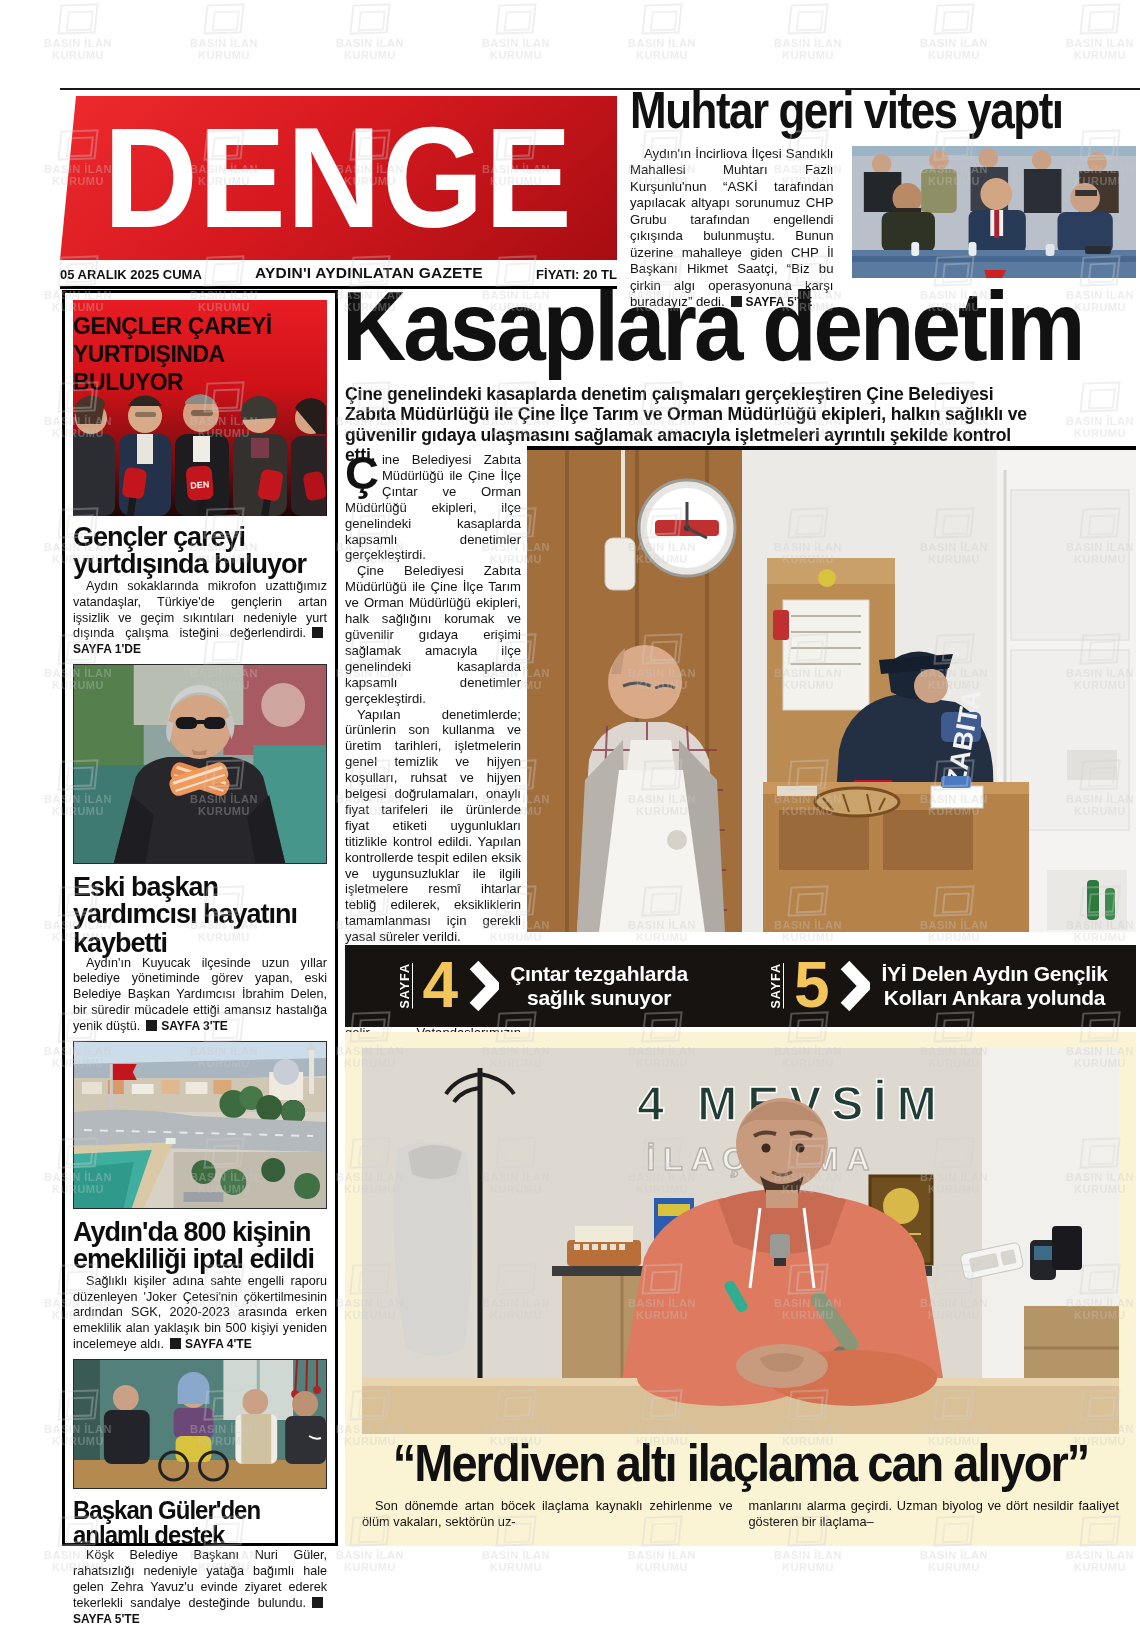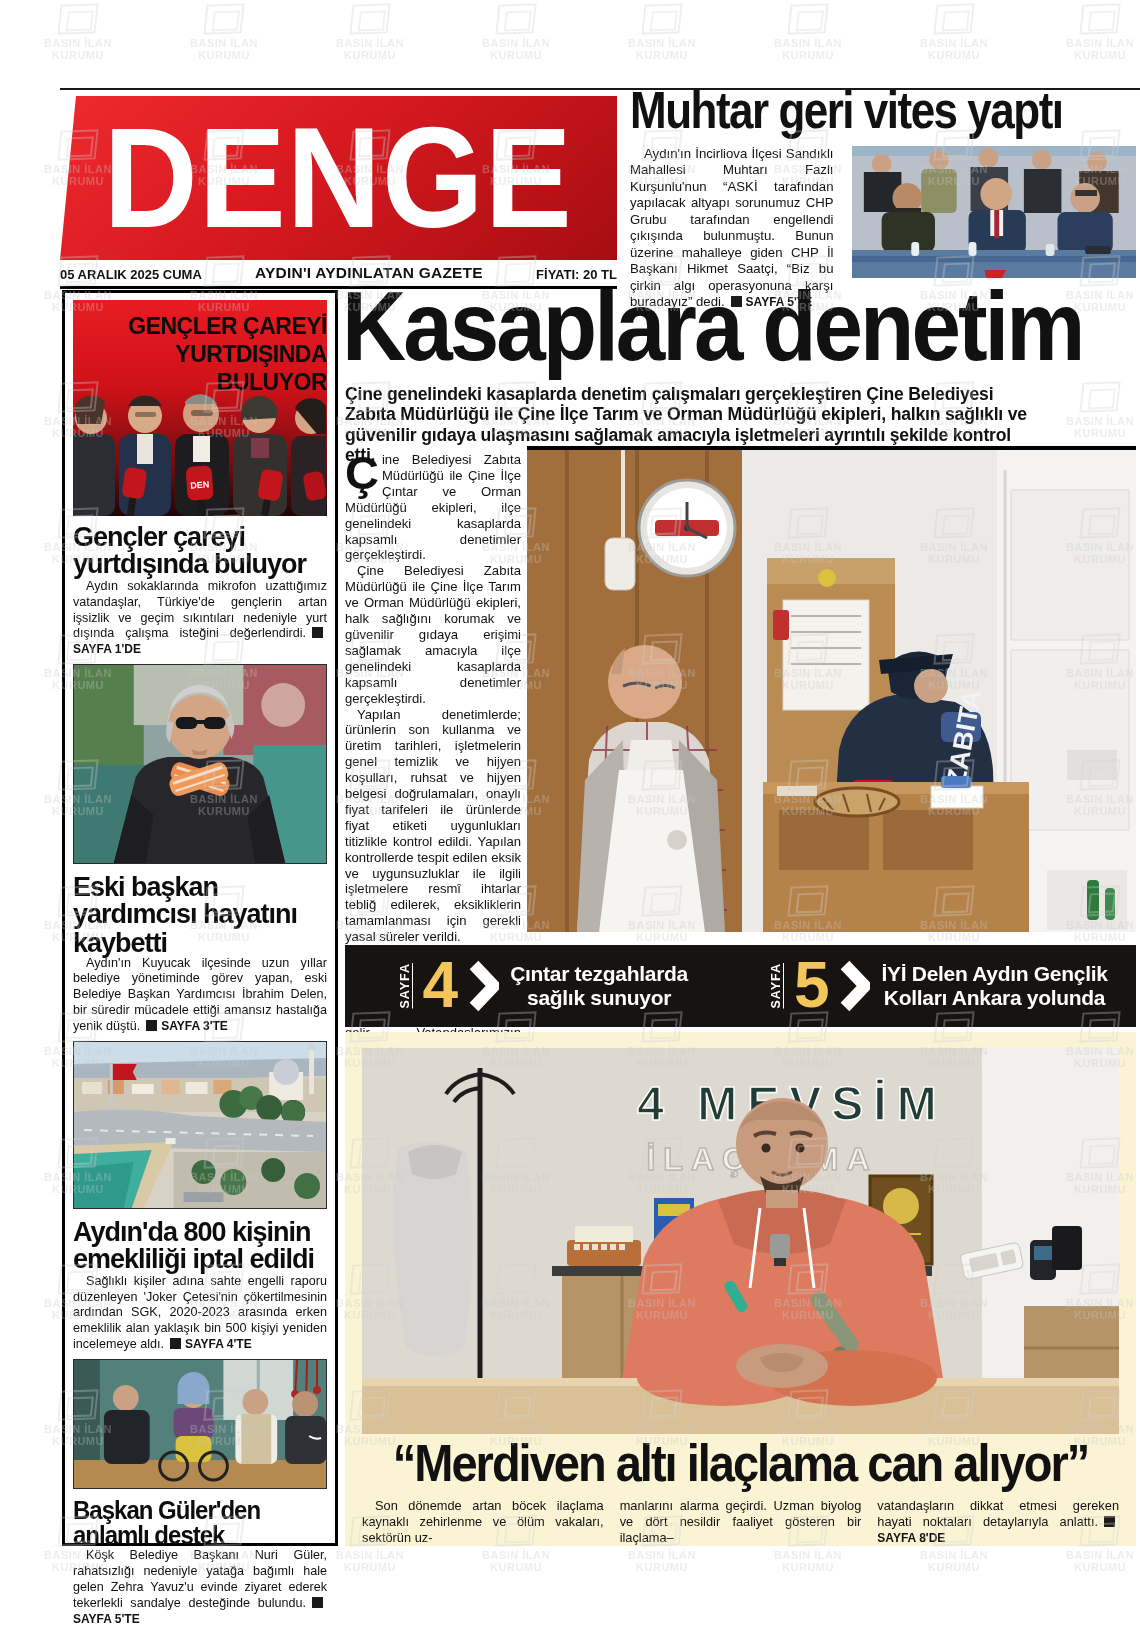--- a/index.html
+++ b/index.html
@@ -38,21 +38,21 @@
   .pref{font-weight:bold;font-size:12px;white-space:nowrap;}
   .sq{display:inline-block;width:11px;height:11px;background:#1a1a1a;margin:0 4px 0 6px;
       vertical-align:-1px;}
   #muhtar-photo{width:288px;height:132px;}
 
   
   #left-box{left:62px;top:290px;width:276px;height:1256px;border:3px solid #000;
             box-sizing:border-box;padding:7px 8px;display:flex;flex-direction:column;background:#fff;z-index:2;}
   .kicker{height:216px;flex:none;position:relative;
           background:linear-gradient(180deg,#e81c23 0%,#cf1218 40%,#6e0c10 78%,#1c0706 100%);}
-  .kicker-title{padding-top:12px;text-align:right;font-weight:900;font-size:23px;line-height:1.22;
+  .kicker-title{padding-top:12px;text-align:left;font-weight:900;font-size:23px;line-height:1.22;
           color:#0c0c0c;letter-spacing:-.5px;}
   .kicker svg{position:absolute;left:0;bottom:0;display:block;}
   h2.sb{margin:7px 0 3px 0;font-size:27px;font-weight:900;line-height:.98;letter-spacing:-1px;
         color:#0d0d0d;transform:scaleY(1.05);transform-origin:left top;}
   .sb-body{font-size:12.6px;line-height:1.26;text-align:justify;text-indent:13px;}
   .sb-photo{margin:6px 0 2px 0;border:1px solid #2a2a2a;flex:none;}
   .sb-photo svg{display:block;width:100%;height:100%;}
   .ph1{height:198px;}.ph2{height:166px;}.ph3{height:128px;}
 
   
@@ -509,21 +509,20 @@
       <rect x="0" y="330" width="757" height="8" fill="#e8d4ae"></rect>
       <ellipse cx="360" cy="330" rx="85" ry="28" fill="#dd7a5f"></ellipse>
       <ellipse cx="490" cy="330" rx="85" ry="28" fill="#d4714f"></ellipse>
       <ellipse cx="420" cy="318" rx="46" ry="22" fill="#c89a7e"></ellipse>
       <path d="M398 310 q22 -10 44 0 q-4 14 -22 14 q-18 0 -22 -14 z" fill="#b98c70"></path>
     </svg>
     <div id="yb-hl">“Merdiven altı ilaçlama can alıyor”</div>
     <div id="yb-cols">
       <div class="col">Son dönemde artan böcek ilaçlama kaynaklı zehirlenme ve ölüm vakaları, sektörün uz-</div>
       <div class="col">manlarını alarma geçirdi. Uzman biyolog ve dört nesildir faaliyet gösteren bir ilaçlama–</div>
-      <div class="col"><span>vatandaşların dikkat etmesi gereken hayati noktaları detaylarıyla anlattı.</span><span class="sq"></span><span class="pref">SAYFA 8'DE</span></div>
     </div>
   </div>
 
   <div id="watermark-layer">
       <div class="wm" style="left: 18px; top: 4px;">
         <div class="wm-cube"></div>
         <div class="wm-t1">BASIN İLAN</div>
         <div class="wm-t2">KURUMU</div>
       </div>
       <div class="wm" style="left: 164px; top: 4px;">

